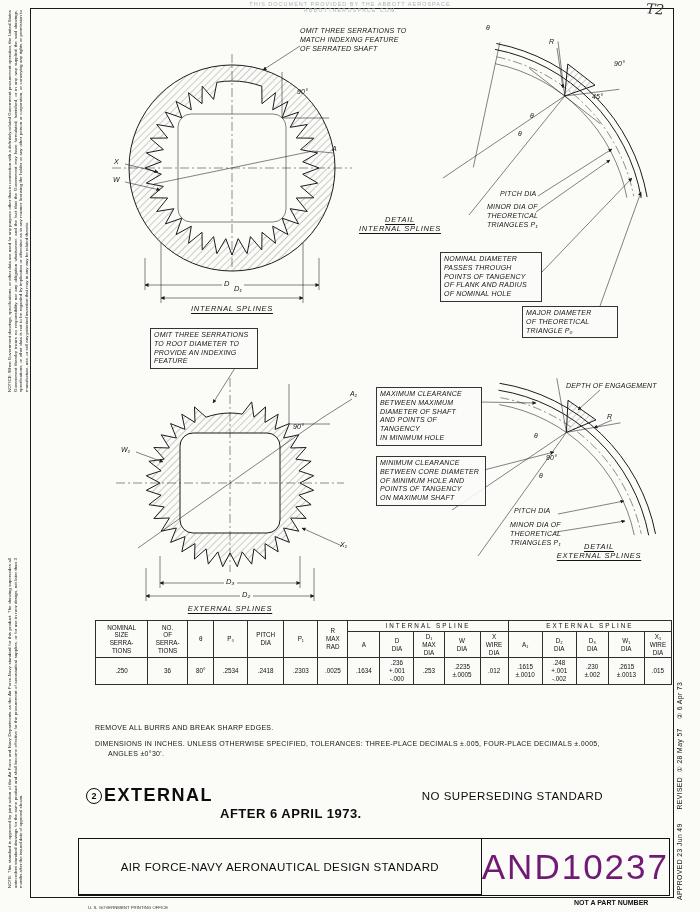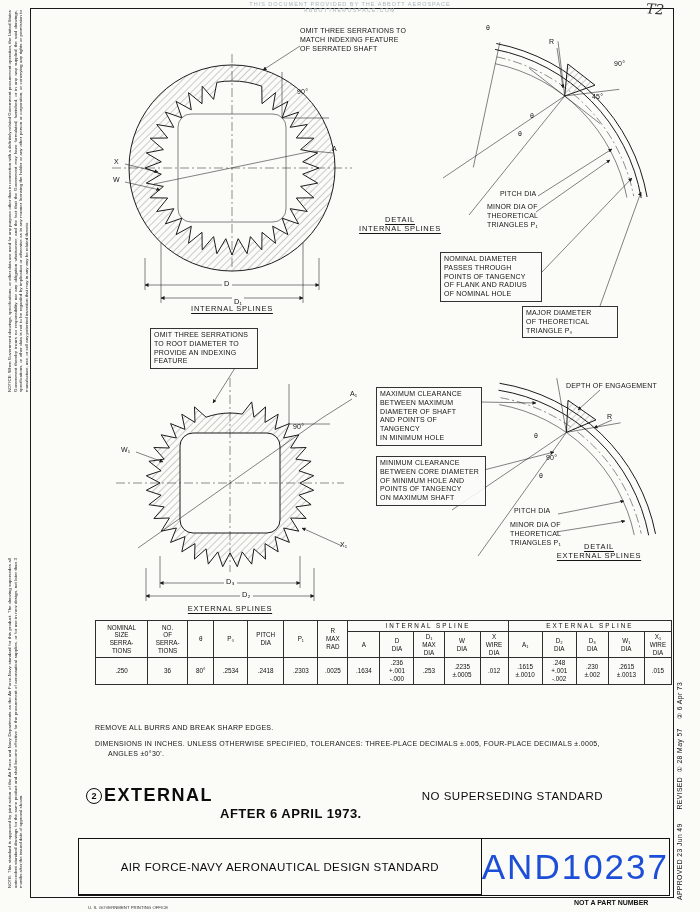--- a/index.html
+++ b/index.html
@@ -17,21 +17,21 @@
   .wm2{font-size:14px;font-weight:bold;letter-spacing:6px;color:#bcc6cd;}
   .wm3{font-size:5px;letter-spacing:1.5px;}
   #t2{position:absolute;left:646px;top:1px;font-family:"DejaVu Serif",serif;font-style:italic;
       font-size:14px;color:#333;transform:rotate(4deg);}
   
   #dwg{position:absolute;left:0;top:0;}
   #dwg .ln{stroke:#1c1c1c;stroke-width:1;fill:none;}
   #dwg .thin{stroke:#1c1c1c;stroke-width:.55;fill:none;}
   #dwg .cl{stroke:#1c1c1c;stroke-width:.5;fill:none;stroke-dasharray:9 3 2 3;}
   
-  .lbl{position:absolute;font-size:7px;line-height:1.25;color:#151515;white-space:pre-line;letter-spacing:.2px;}
+  .lbl{position:absolute;font-size:7px;line-height:1.25;color:#151515;white-space:pre-line;letter-spacing:.2px;font-style:italic;}
   .box{border:.8px solid #333;padding:2px 3px;background:rgba(251,251,248,.88);}
   .c{text-align:center;}
   .u{text-decoration:underline;text-underline-offset:1.5px;}
   .cap{font-size:7.5px;letter-spacing:.7px;}
   .dim{background:#fbfbf8;padding:0 2px;font-size:7.5px;}
   
   #spec-table{position:absolute;left:95px;top:620px;width:577px;border-collapse:collapse;
               table-layout:fixed;font-size:6.3px;color:#101010;}
   #spec-table th,#spec-table td{border:1px solid #2e2e2e;padding:1px 0;text-align:center;
               vertical-align:middle;white-space:pre-line;font-weight:normal;line-height:1.25;}
@@ -47,21 +47,21 @@
   .nosuper{font-size:11.5px;font-weight:normal;margin-left:60px;letter-spacing:.5px;}
   
   #titleblock{position:absolute;left:78px;top:838px;width:592px;height:58px;border:1.6px solid #111;
               display:flex;background:#fbfbf8;box-sizing:border-box;}
   .tb-left{width:412px;border-right:1.6px solid #111;display:flex;flex-direction:column;box-sizing:border-box;}
   .tb-std{flex:1;border-bottom:1.2px solid #111;display:flex;align-items:center;justify-content:center;
           font-size:11.5px;letter-spacing:.4px;color:#0c0c0c;}
   .tb-title{flex:1;display:flex;align-items:center;justify-content:center;font-size:11.5px;
             white-space:pre;color:#0c0c0c;}
   .tb-num{flex:1;display:flex;align-items:center;justify-content:center;font-size:35px;
-          letter-spacing:2px;color:#1d4ed8;}
+          letter-spacing:2px;color:#701a75;}
   #notapart{position:absolute;left:574px;top:899px;font-size:7px;font-weight:bold;color:#111;}
   #gpo{position:absolute;left:88px;top:905px;font-size:4.3px;color:#333;}
 </style>
 </head>
 <body>
 
 <div id="sheet">
 
   <div id="frame"></div>
 
@@ -156,21 +156,21 @@
     </svg>
 
   <div class="lbl" style="left:300px;top:27px;width:134px">OMIT THREE SERRATIONS TO
 MATCH INDEXING FEATURE
 OF SERRATED SHAFT</div>
   <div class="lbl" style="left:297px;top:88px">90°</div>
   <div class="lbl" style="left:114px;top:158px">X</div>
   <div class="lbl" style="left:113px;top:176px">W</div>
   <div class="lbl" style="left:332px;top:145px">A</div>
   <div class="lbl dim" style="left:222px;top:279px">D</div>
-  <div class="lbl dim" style="left:232px;top:297px">D₁</div>
+  <div class="lbl dim" style="left:232px;top:284px">D₁</div>
   <div class="lbl cap c u" style="left:174px;top:304px;width:116px">INTERNAL SPLINES</div>
 
   <div class="lbl cap c u" style="left:358px;top:215px;width:84px">DETAIL
 INTERNAL SPLINES</div>
   <div class="lbl" style="left:486px;top:24px">θ</div>
   <div class="lbl" style="left:549px;top:38px">R</div>
   <div class="lbl" style="left:614px;top:60px">90°</div>
   <div class="lbl" style="left:592px;top:93px">45°</div>
   <div class="lbl" style="left:530px;top:112px">θ</div>
   <div class="lbl" style="left:518px;top:130px">θ</div>

